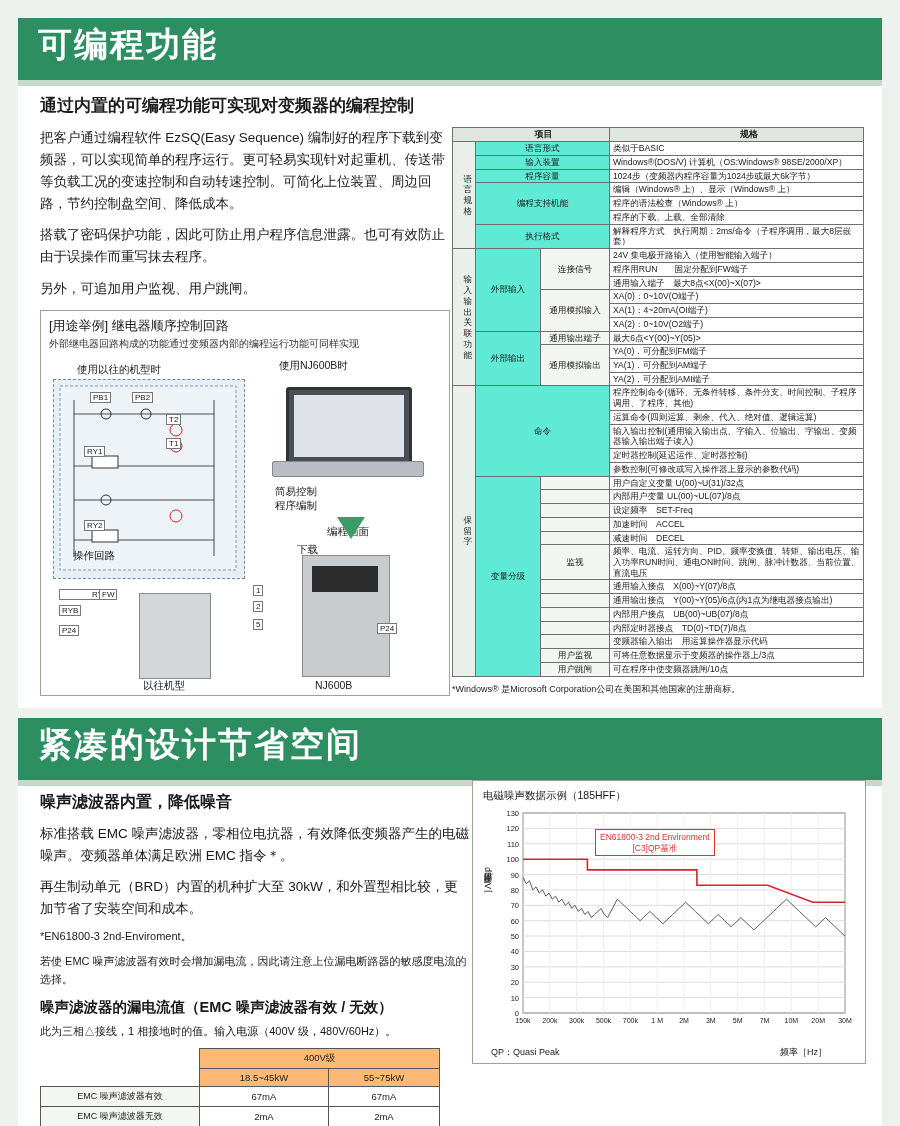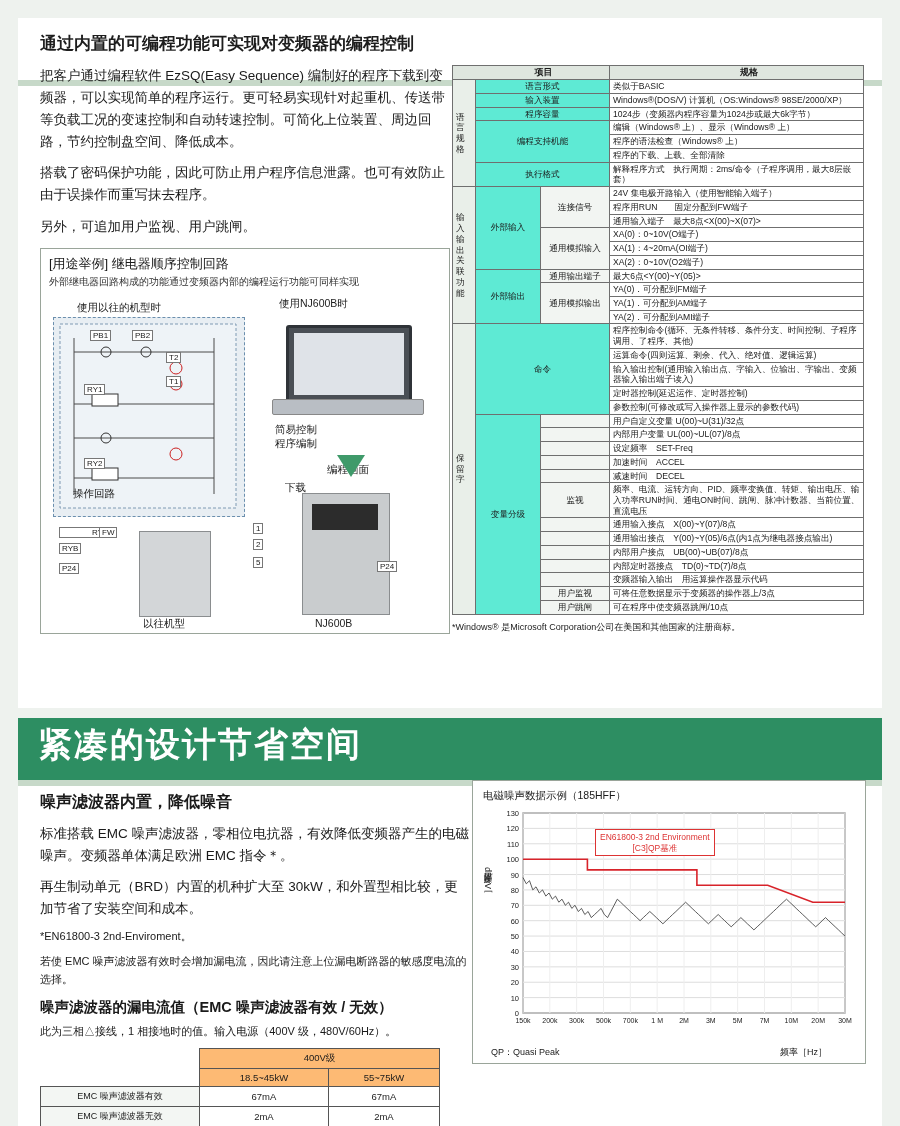--- a/index.html
+++ b/index.html
@@ -59,21 +59,21 @@
   .drive .disp{position:absolute;left:9px;top:10px;width:66px;height:26px;background:#2c2c2c;}
   .drive2{position:absolute;left:92px;top:236px;width:70px;height:84px;background:#d3d6d8;border:1px solid #8a8d8f;}
   .arrow-dl{position:absolute;left:290px;top:160px;width:0;height:0;border-left:14px solid transparent;border-right:14px solid transparent;border-top:22px solid #3f9a6a;}
   .term{position:absolute;font-size:8px;background:#fff;border:1px solid #777;padding:0 2px;}
 
   
   .right-col{float:right;width:412px;}
   table.spec{border-collapse:collapse;width:412px;font-size:8.6px;line-height:1.25;background:#fff;}
   table.spec th,table.spec td{border:1px solid #6f6f6f;padding:1px 3px;vertical-align:middle;}
   table.spec th{background:#dfe6df;font-weight:bold;text-align:center;font-size:9px;padding-left:28px;}
-  td.rowhdr{background:#e9efe9;text-align:left;width:16px;font-weight:normal;}
+  td.rowhdr{background:#e9efe9;text-align:right;width:16px;font-weight:normal;}
   td.c2{background:#5eead4;text-align:center;width:58px;}
   td.c3{background:#f2f5f2;text-align:center;width:62px;}
   .note{clear:both;font-size:9px;color:#222;padding:6px 0 0 0;text-align:left;}
 
   
   .s2-body{position:relative;padding:0 18px 0 22px;}
   .s2-left{width:430px;float:left;}
   .s2-right{float:right;width:392px;}
   .s2-title{font-size:16px;font-weight:bold;margin:12px 0 10px 0;}
   .small{font-size:11px;line-height:1.55;margin:0 0 8px 0;}
@@ -97,20 +97,24 @@
     font-size:8.5px;padding:2px 4px;line-height:1.25;background:#fff;text-align:center;
   }
   .clear{clear:both;}
 </style>
 </head>
 <body>
 
 <div class="page">
 
   <div class="section sec1">
+    <div class="band">
+      <div class="band-inner"></div>
+      <h1>可编程功能</h1>
+    </div>
     <div class="band-shadow"></div>
 
     <div class="sub-title">通过内置的可编程功能可实现对变频器的编程控制</div>
 
     <div class="s1-body">
 
       <div class="left-col">
         <p class="para">把客户通过编程软件 EzSQ(Easy Sequence) 编制好的程序下载到变频器，可以实现简单的程序运行。更可轻易实现针对起重机、传送带等负载工况的变速控制和自动转速控制。可简化上位装置、周边回路，节约控制盘空间、降低成本。</p>
         <p class="para">搭载了密码保护功能，因此可防止用户程序信息泄露。也可有效防止由于误操作而重写抹去程序。</p>
         <p class="para">另外，可追加用户监视、用户跳闸。</p>
@@ -155,21 +159,21 @@
             <div class="pc">
               <div class="screen">
                   <div class="inner"></div>
                 </div>
               <div class="base"></div>
             </div>
             <div class="cap" style="left:228px;top:128px;white-space:pre;">简易控制
 程序编制</div>
             <div class="cap" style="left:280px;top:168px;">编程画面</div>
             <div class="arrow-dl"></div>
-            <div class="cap" style="left:238px;top:186px;">下载</div>
+            <div class="cap" style="left:250px;top:186px;">下载</div>
 
             <div class="drive2"></div>
             <div class="cap" style="left:96px;top:322px;">以往机型</div>
 
             <div class="drive">
               <div class="disp"></div>
             </div>
             <div class="cap" style="left:268px;top:322px;">NJ600B</div>
 
             <div class="term" style="left:12px;top:232px;padding-left:32px;">RYA</div>

